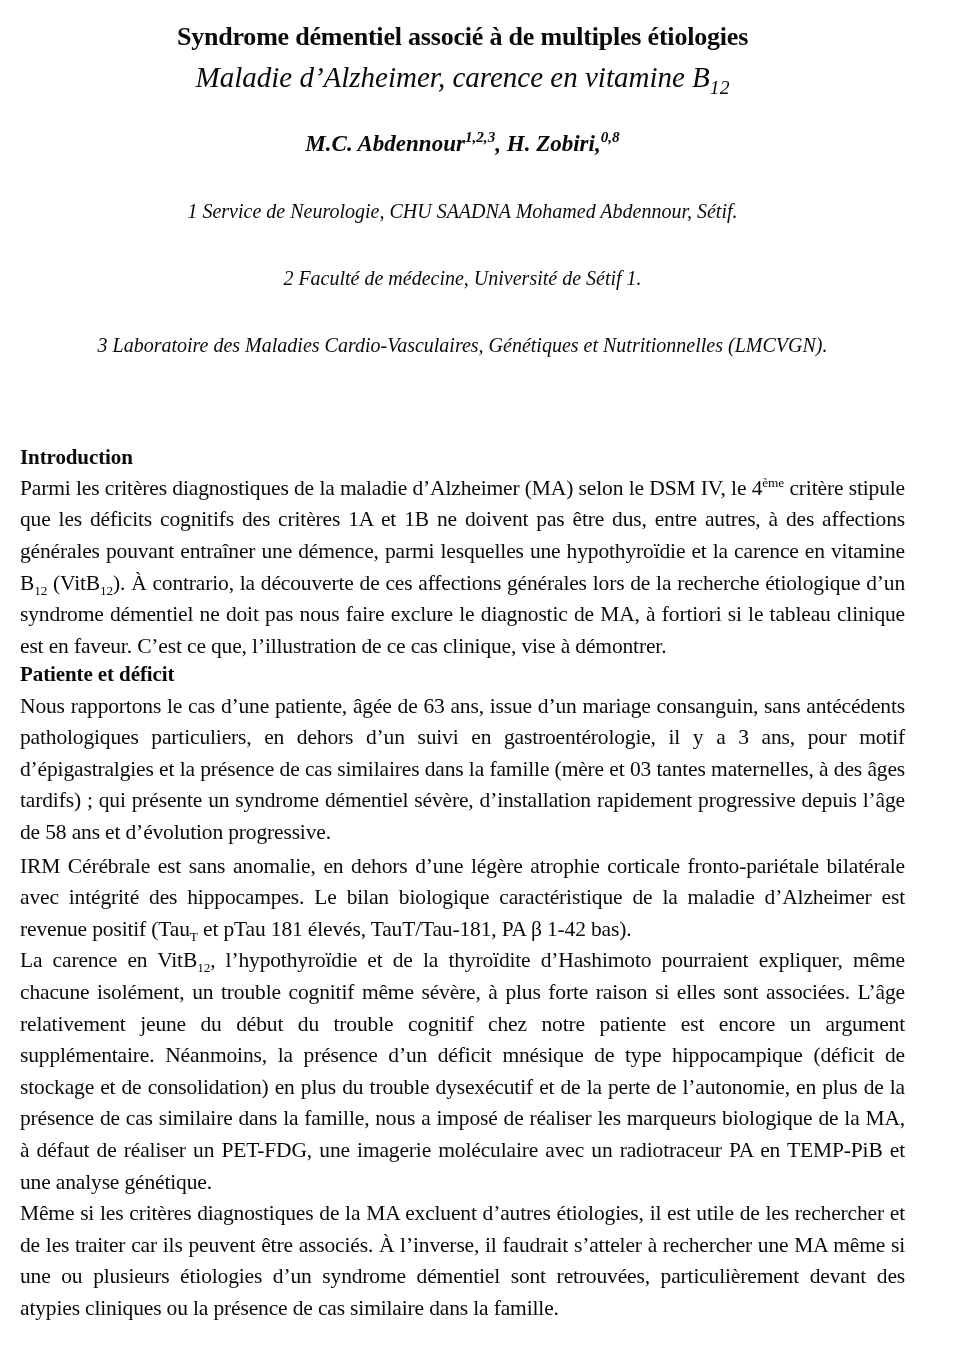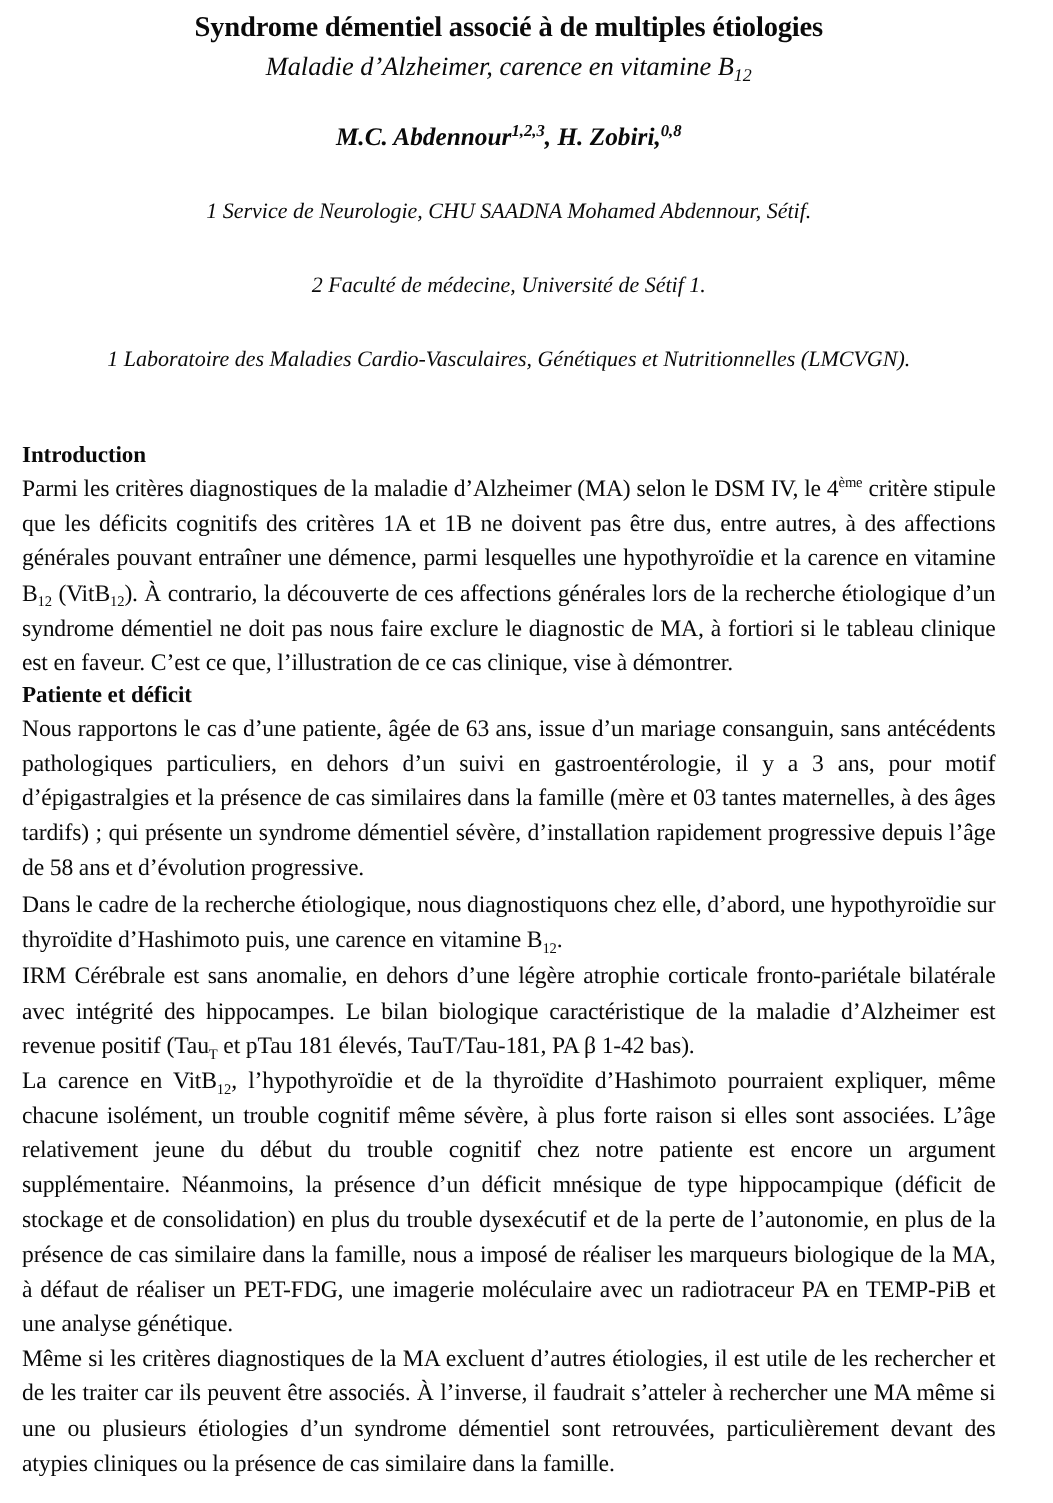--- a/index.html
+++ b/index.html
@@ -27,25 +27,25 @@
   
   .header {
     text-align: center;
     padding-top: 6px;
   }
   .doc-title {
     font-size: 26px;
     font-weight: bold;
     line-height: 1.18;
     letter-spacing: -0.2px;
-    margin: 4px 0 5px 0;
+    margin: 16px 0 5px 0;
     font-family: Liberation Serif, serif;
   }
   .doc-subtitle {
-    font-size: 24px;
+    font-size: 29px;
     font-style: italic;
     line-height: 1.32;
     margin: 0;
   }
   .doc-subtitle .ln {
     display: block;
   }
   .authors {
     font-size: 23px;
     font-style: italic;
@@ -59,21 +59,21 @@
     line-height: 1.42;
     margin: 8px 0 0 0;
   }
   .affiliations .ln {
     display: block;
     margin-top: 39px;
   }
 
   
   .body-content {
-    margin-top: 60px;
+    margin-top: 85px;
   }
   h2.section-heading {
     font-size: 21px;
     font-weight: bold;
     line-height: 1.2;
     margin: 0 0 3px 0;
     letter-spacing: -0.1px;
   }
   p.para {
     font-size: 21.5px;
@@ -106,38 +106,37 @@
 
     <div class="doc-subtitle">
       <span class="ln"><span>Maladie d’Alzheimer, carence en vitamine B</span><sub>12</sub></span>
     </div>
 
     <div class="authors"><span>M.C. Abdennour</span><sup>1,2,3</sup><span>, H. Zobiri,</span><sup>0,8</sup></div>
 
     <div class="affiliations">
       <span class="ln">1 Service de Neurologie, CHU SAADNA Mohamed Abdennour, Sétif.</span>
       <span class="ln">2 Faculté de médecine, Université de Sétif 1.</span>
-      <span class="ln">1 Laboratoire des Maladies Cardio-Vasculaires, Génétiques et Nutritionnelles (LMCVGN).</span>
+      <span class="ln">3 Laboratoire des Maladies Cardio-Vasculaires, Génétiques et Nutritionnelles (LMCVGN).</span>
     </div>
 
   </header>
 
   <main class="body-content">
 
     <section>
       <h2 class="section-heading">Introduction</h2>
       <p class="para"><span>Parmi les critères diagnostiques de la maladie d’Alzheimer (MA) selon le DSM IV, le 4</span><sup>ème</sup><span> critère stipule que les déficits cognitifs des critères 1A et 1B ne doivent pas être dus, entre autres, à des affections générales pouvant entraîner une démence, parmi lesquelles une hypothyroïdie et la carence en vitamine B</span><sub>12</sub><span> (VitB</span><sub>12</sub><span>). À contrario, la découverte de ces affections générales lors de la recherche étiologique d’un syndrome démentiel ne doit pas nous faire exclure le diagnostic de MA, à fortiori si le tableau clinique est en faveur. C’est ce que, l’illustration de ce cas clinique, vise à démontrer.</span></p>
     </section>
 
     <section>
       <h2 class="section-heading">Patiente et déficit</h2>
 
       <p class="para">Nous rapportons le cas d’une patiente, âgée de 63 ans, issue d’un mariage consanguin, sans antécédents pathologiques particuliers, en dehors d’un suivi en gastroentérologie, il y a 3 ans, pour motif d’épigastralgies et la présence de cas similaires dans la famille (mère et 03 tantes maternelles, à des âges tardifs) ; qui présente un syndrome démentiel sévère, d’installation rapidement progressive depuis l’âge de 58 ans et d’évolution progressive.</p>
 
-      <p class="para"><span>Dans le cadre de la recherche étiologique, nous diagnostiquons chez elle, d’abord, une hypothyroïdie sur thyroïdite d’Hashimoto puis, une carence en vitamine B</span><sub>12</sub><span>.</span></p>
 
       <p class="para"><span>IRM Cérébrale est sans anomalie, en dehors d’une légère atrophie corticale fronto-pariétale bilatérale avec intégrité des hippocampes. Le bilan biologique caractéristique de la maladie d’Alzheimer est revenue positif (Tau</span><sub>T</sub><span> et pTau 181 élevés, TauT/Tau-181, PA β 1-42 bas).</span></p>
     </section>
 
     <section>
       <p class="para"><span>La carence en VitB</span><sub>12</sub><span>, l’hypothyroïdie et de la thyroïdite d’Hashimoto pourraient expliquer, même chacune isolément, un trouble cognitif même sévère, à plus forte raison si elles sont associées. L’âge relativement jeune du début du trouble cognitif chez notre patiente est encore un argument supplémentaire. Néanmoins, la présence d’un déficit mnésique de type hippocampique (déficit de stockage et de consolidation) en plus du trouble dysexécutif et de la perte de l’autonomie, en plus de la présence de cas similaire dans la famille, nous a imposé de réaliser les marqueurs biologique de la MA, à défaut de réaliser un PET-FDG, une imagerie moléculaire avec un radiotraceur PA en TEMP-PiB et une analyse  génétique.</span></p>
     </section>
 
     <section>
       <p class="para">Même si les critères diagnostiques de la MA excluent d’autres étiologies, il est utile de les rechercher et de les traiter car ils peuvent être associés. À l’inverse, il faudrait s’atteler à rechercher une MA même si une ou plusieurs étiologies d’un syndrome démentiel sont retrouvées, particulièrement devant des atypies cliniques ou la présence de cas similaire dans la famille.</p>

